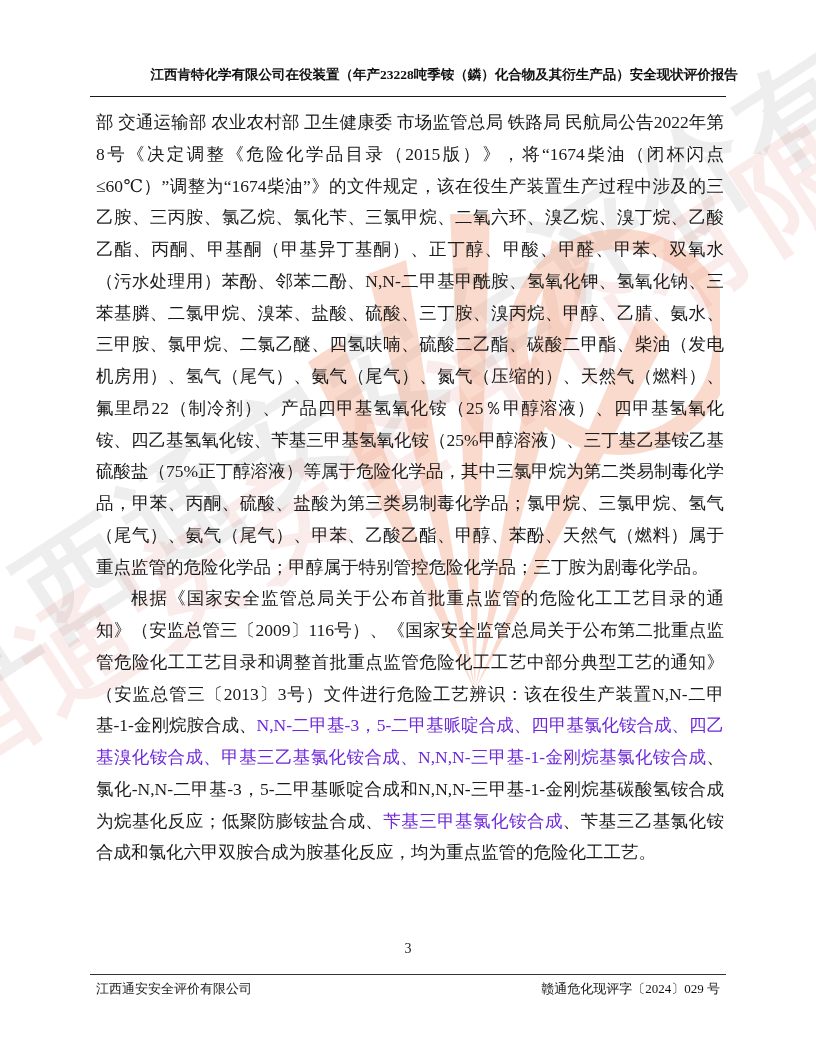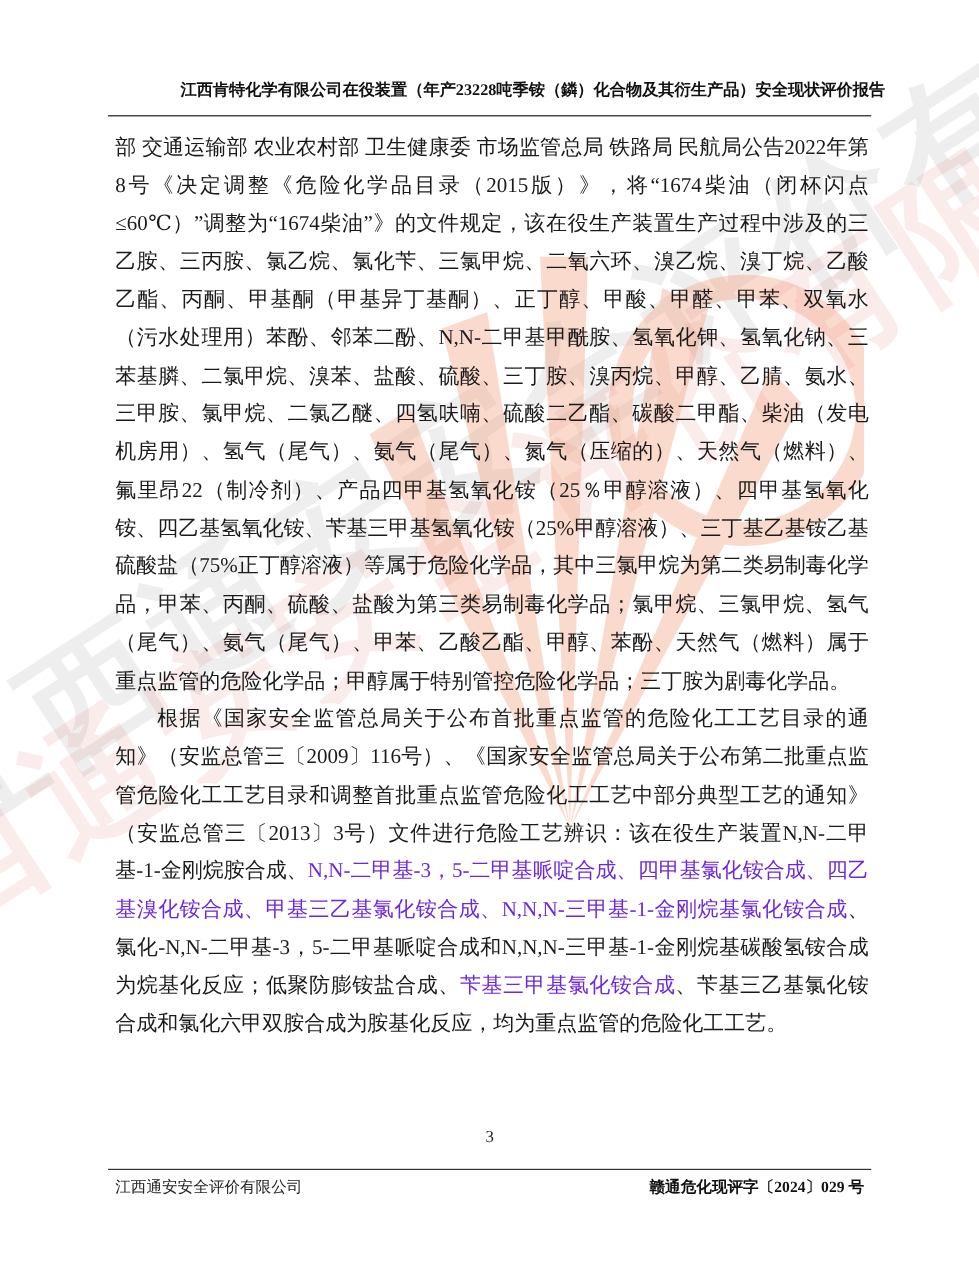--- a/index.html
+++ b/index.html
@@ -85,21 +85,21 @@
   .footer-row {
     position: absolute;
     top: 980px; left: 96px;
     width: 624px;
     display: flex;
     justify-content: space-between;
     align-items: baseline;
     font-size: 13px;
   }
   .footer-company { color: #222; }
-  .footer-docnum  { color: #111; font-weight: bold; }
+  .footer-docnum  { color: #111; font-weight: normal; }
 </style>
 </head>
 <body>
 
 <div class="page">
 
   <div class="wm-layer">
     <div class="wm-diag gray">江西通安安全评价有限公司</div>
     <div class="wm-diag pink">江西通安安全评价有限公司</div>
     <svg class="wm-logo" width="430" height="490" viewBox="0 0 430 490">

